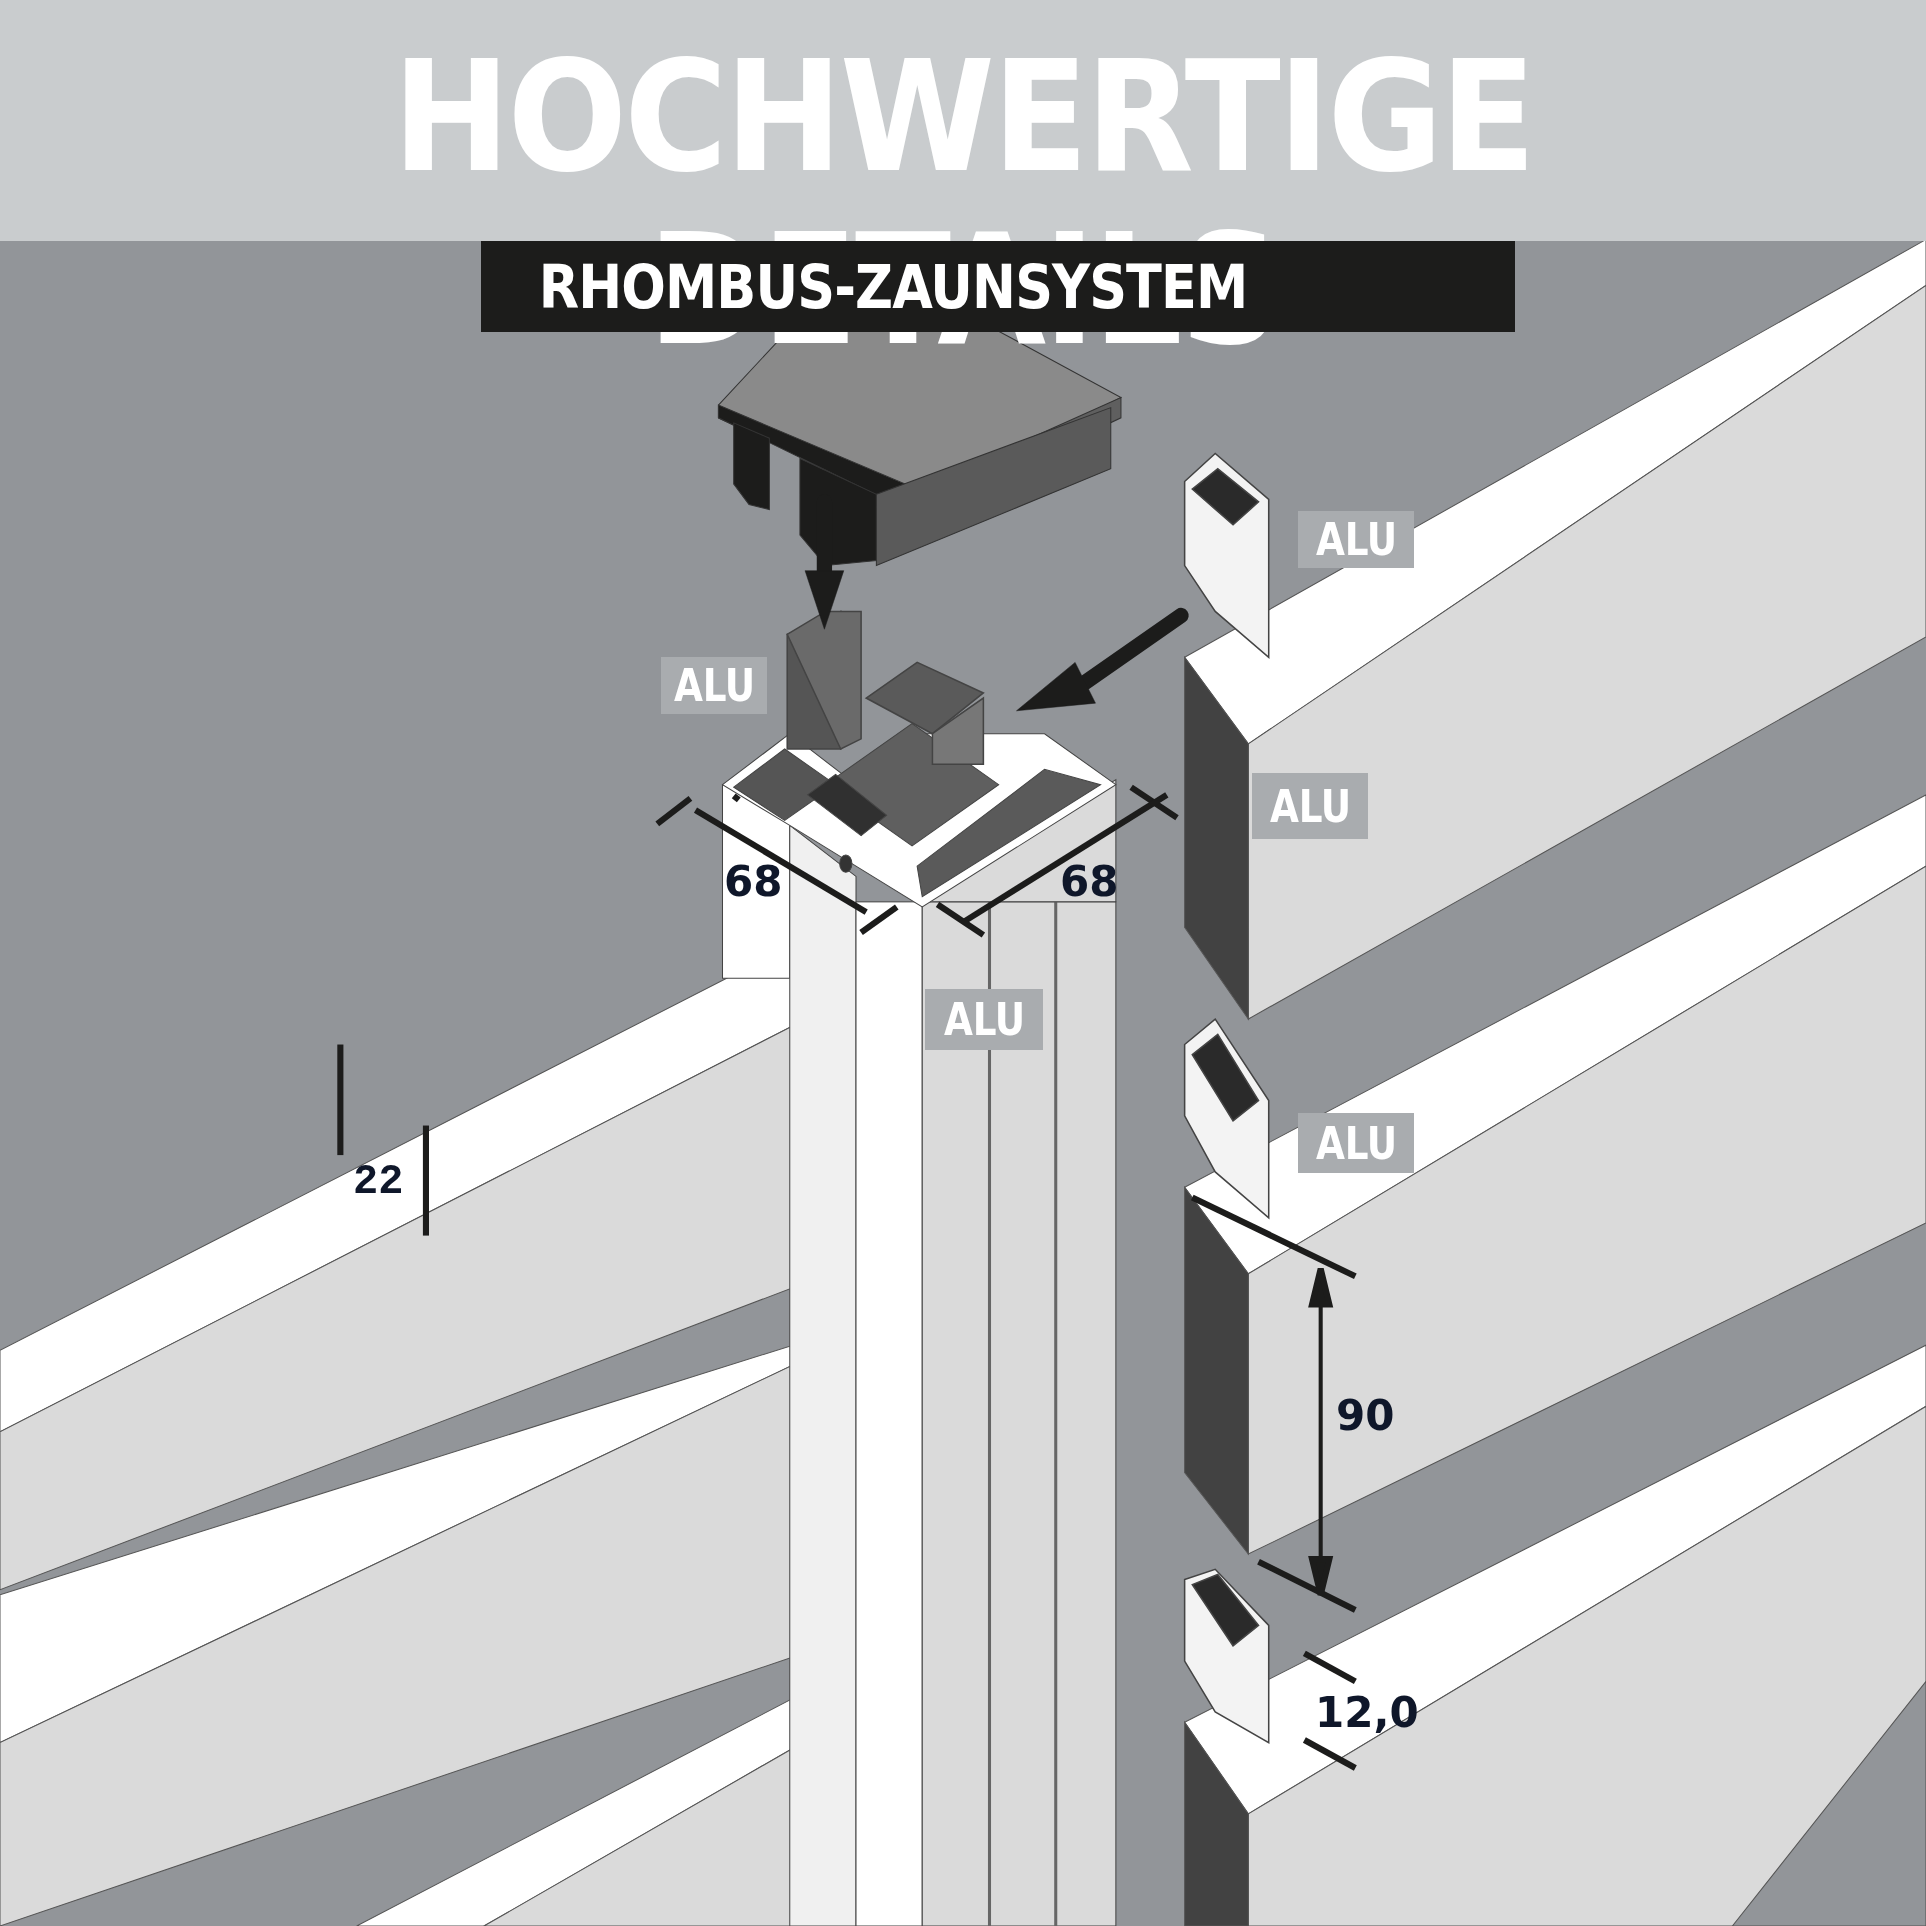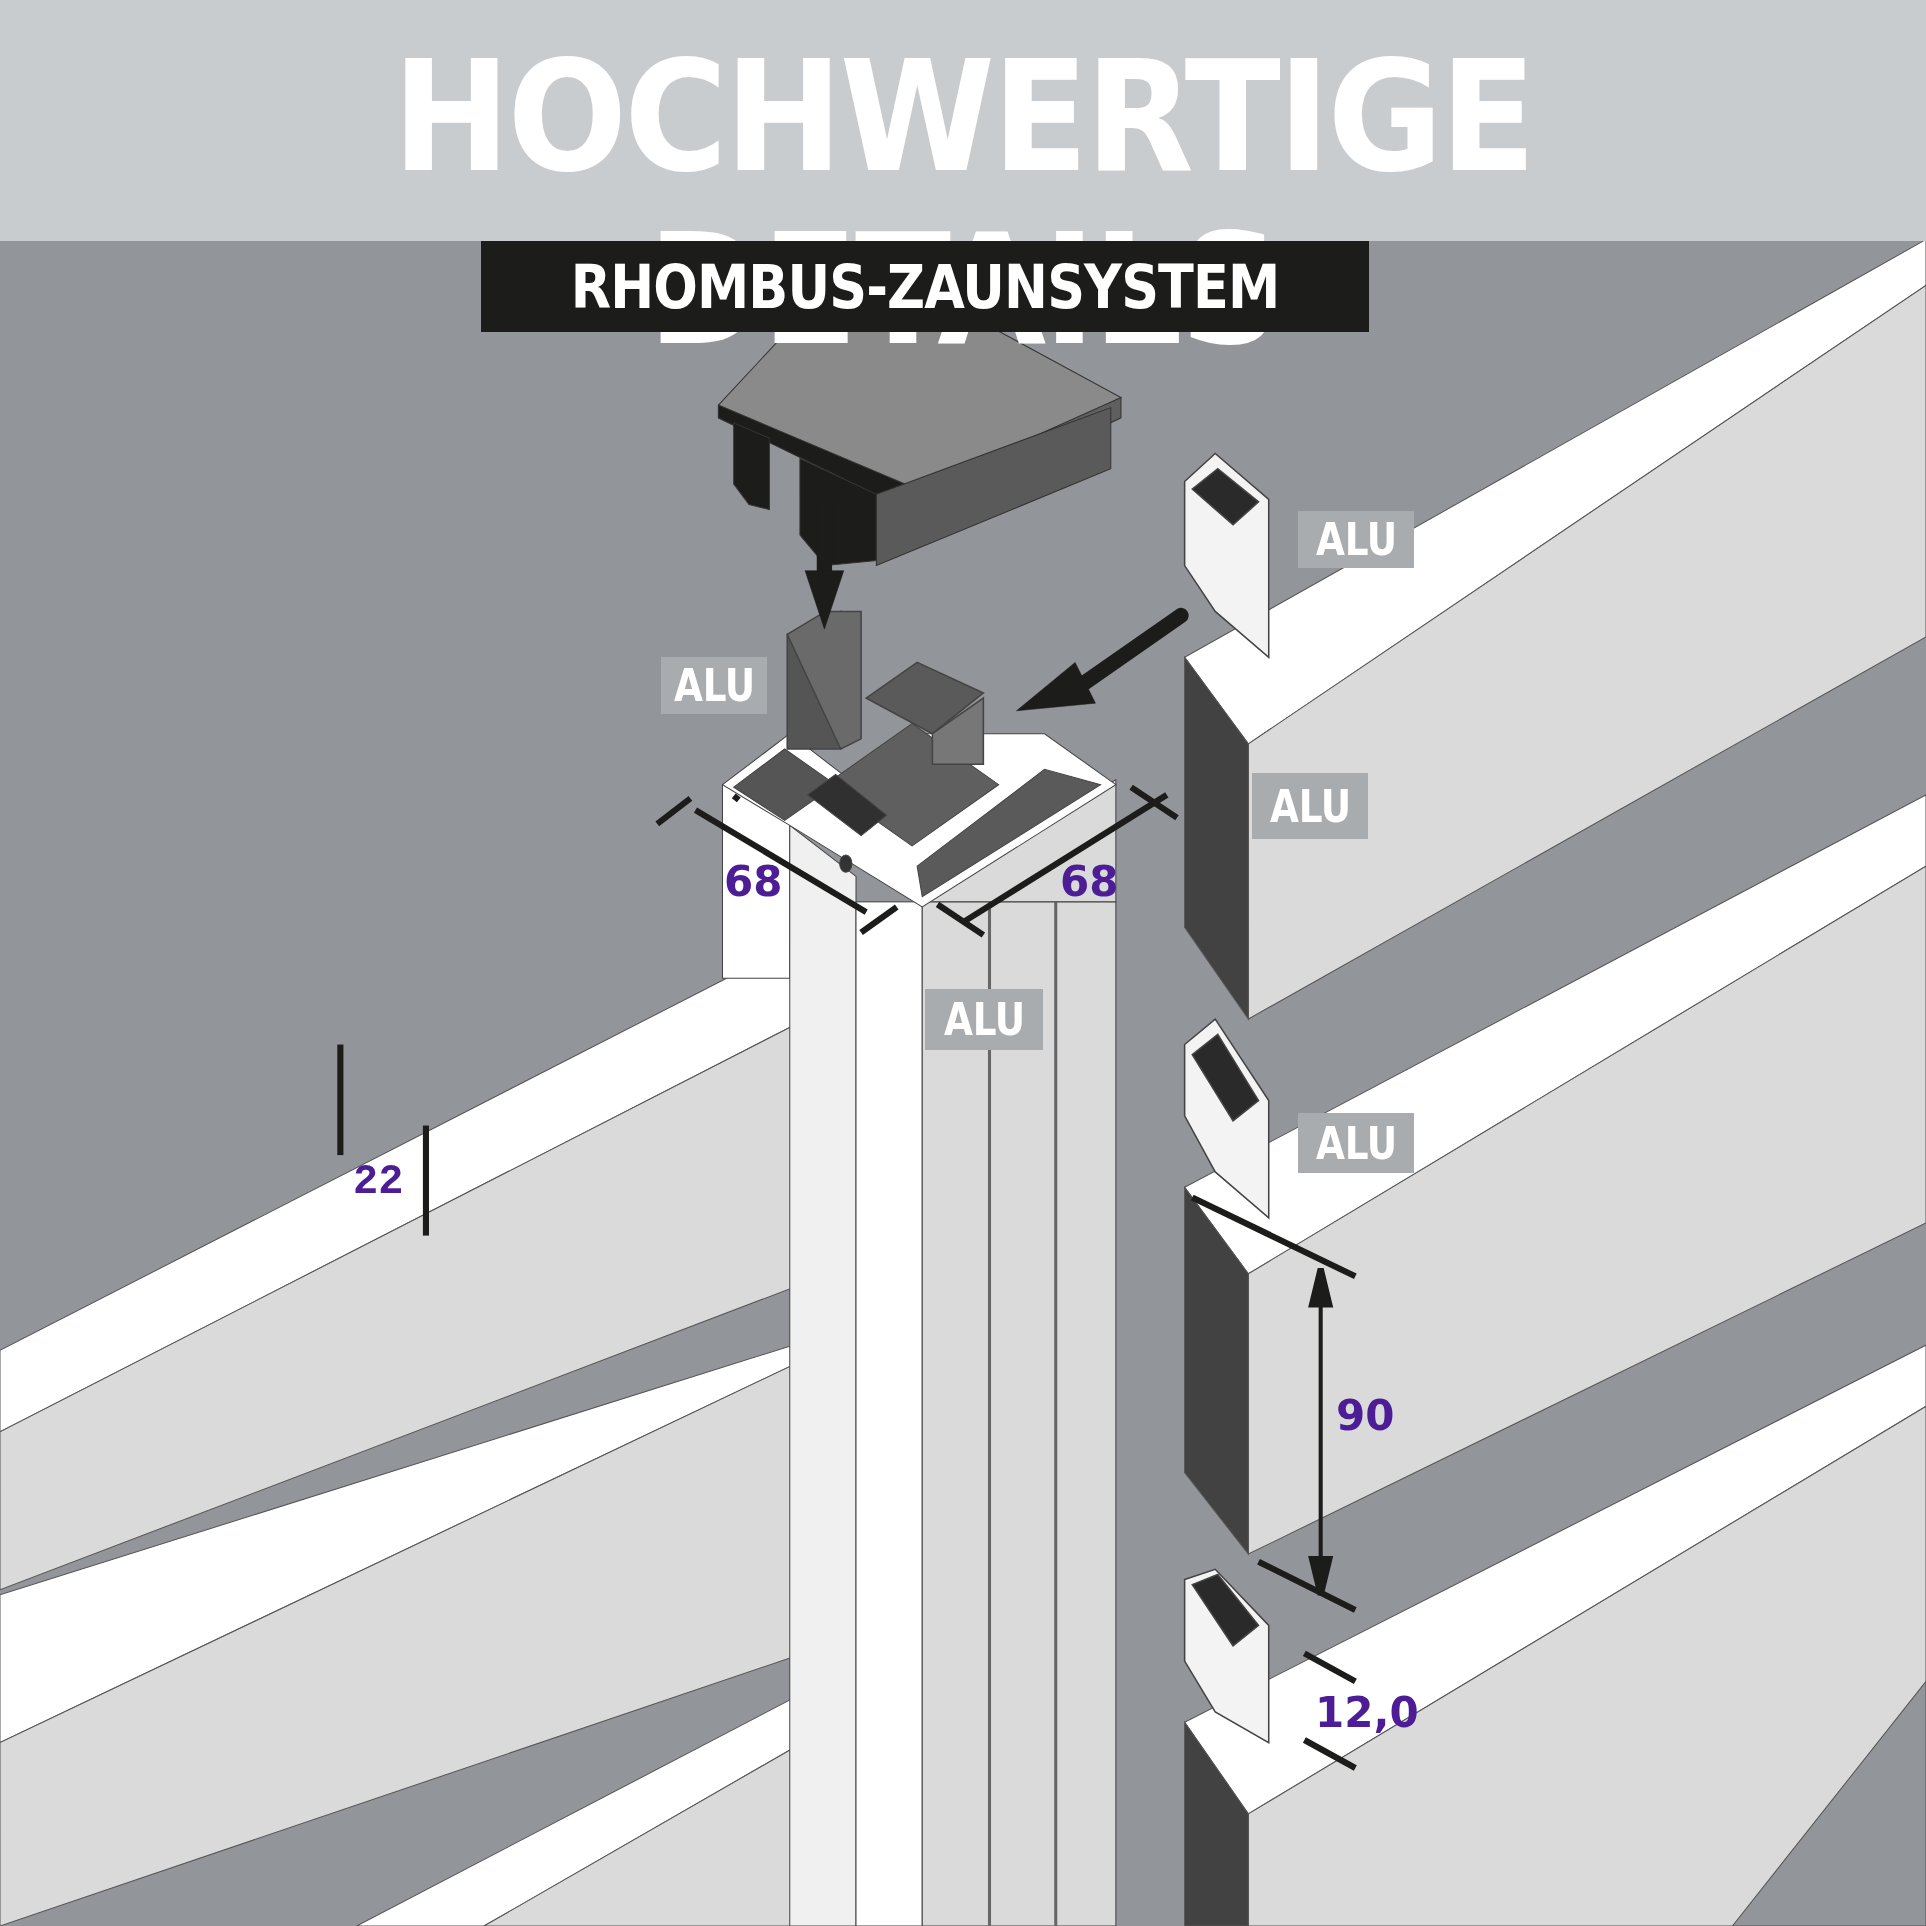--- a/index.html
+++ b/index.html
@@ -4,30 +4,30 @@
 <style>
   html, body { margin: 0; padding: 0; background: #929599; }
   body { width: 1926px; height: 1926px; overflow: hidden; position: relative; font-family: "DejaVu Sans", sans-serif; }
   .stage { position: absolute; left: 0; top: 0; width: 1926px; height: 1926px; }
   svg.scene { position: absolute; left: 0; top: 0; width: 1926px; height: 1926px; }
 
   .header-band { position: absolute; left: 0; top: 0; width: 1926px; height: 241px; background: #c9ccce; }
   .header-title { position: absolute; left: 0; top: 31px; width: 1926px; text-align: center;
     font-family: "DejaVu Sans", sans-serif; font-weight: bold; font-size: 153px; line-height: 173px;
     color: #ffffff; letter-spacing: -3.1px; transform: scaleX(0.92); transform-origin: center; }
-  .subtitle-box { position: absolute; left: 481px; top: 241px; width: 888px; height: 91px; background: #1c1c1b;
-    display: flex; align-items: center; justify-content: center; }
+  .subtitle-box { position: absolute; left: 481px; top: 241px; width: 1034px; height: 91px; background: #1c1c1b;
+    display: flex; align-items: center; justify-content: flex-start; }
   .subtitle-text { font-family: "DejaVu Sans", sans-serif; font-weight: bold; font-size: 61px; color: #ffffff;
     letter-spacing: -1px; transform: scaleX(0.86); white-space: nowrap; }
 
   .tag { position: absolute; background: #a9acaf; display: flex; align-items: center; justify-content: center; text-align: right; }
   .tag span { font-family: "DejaVu Sans", sans-serif; font-weight: bold; font-size: 44px; color: #ffffff;
     transform: scaleX(0.85); letter-spacing: -0.5px; }
 
-  .dim { position: absolute; font-family: "DejaVu Sans", sans-serif; font-weight: bold; color: #4c1d95;
+  .dim { position: absolute; font-family: "DejaVu Sans", sans-serif; font-weight: bold; color: #0f172a;
     font-size: 42px; line-height: 1; white-space: nowrap; }
 </style>
 </head>
 <body>
 
 <div class="stage">
 
   <svg class="scene" viewBox="0 0 3780 3780">
 
     <rect x="0" y="0" width="3780" height="3780" fill="#929599"></rect>

